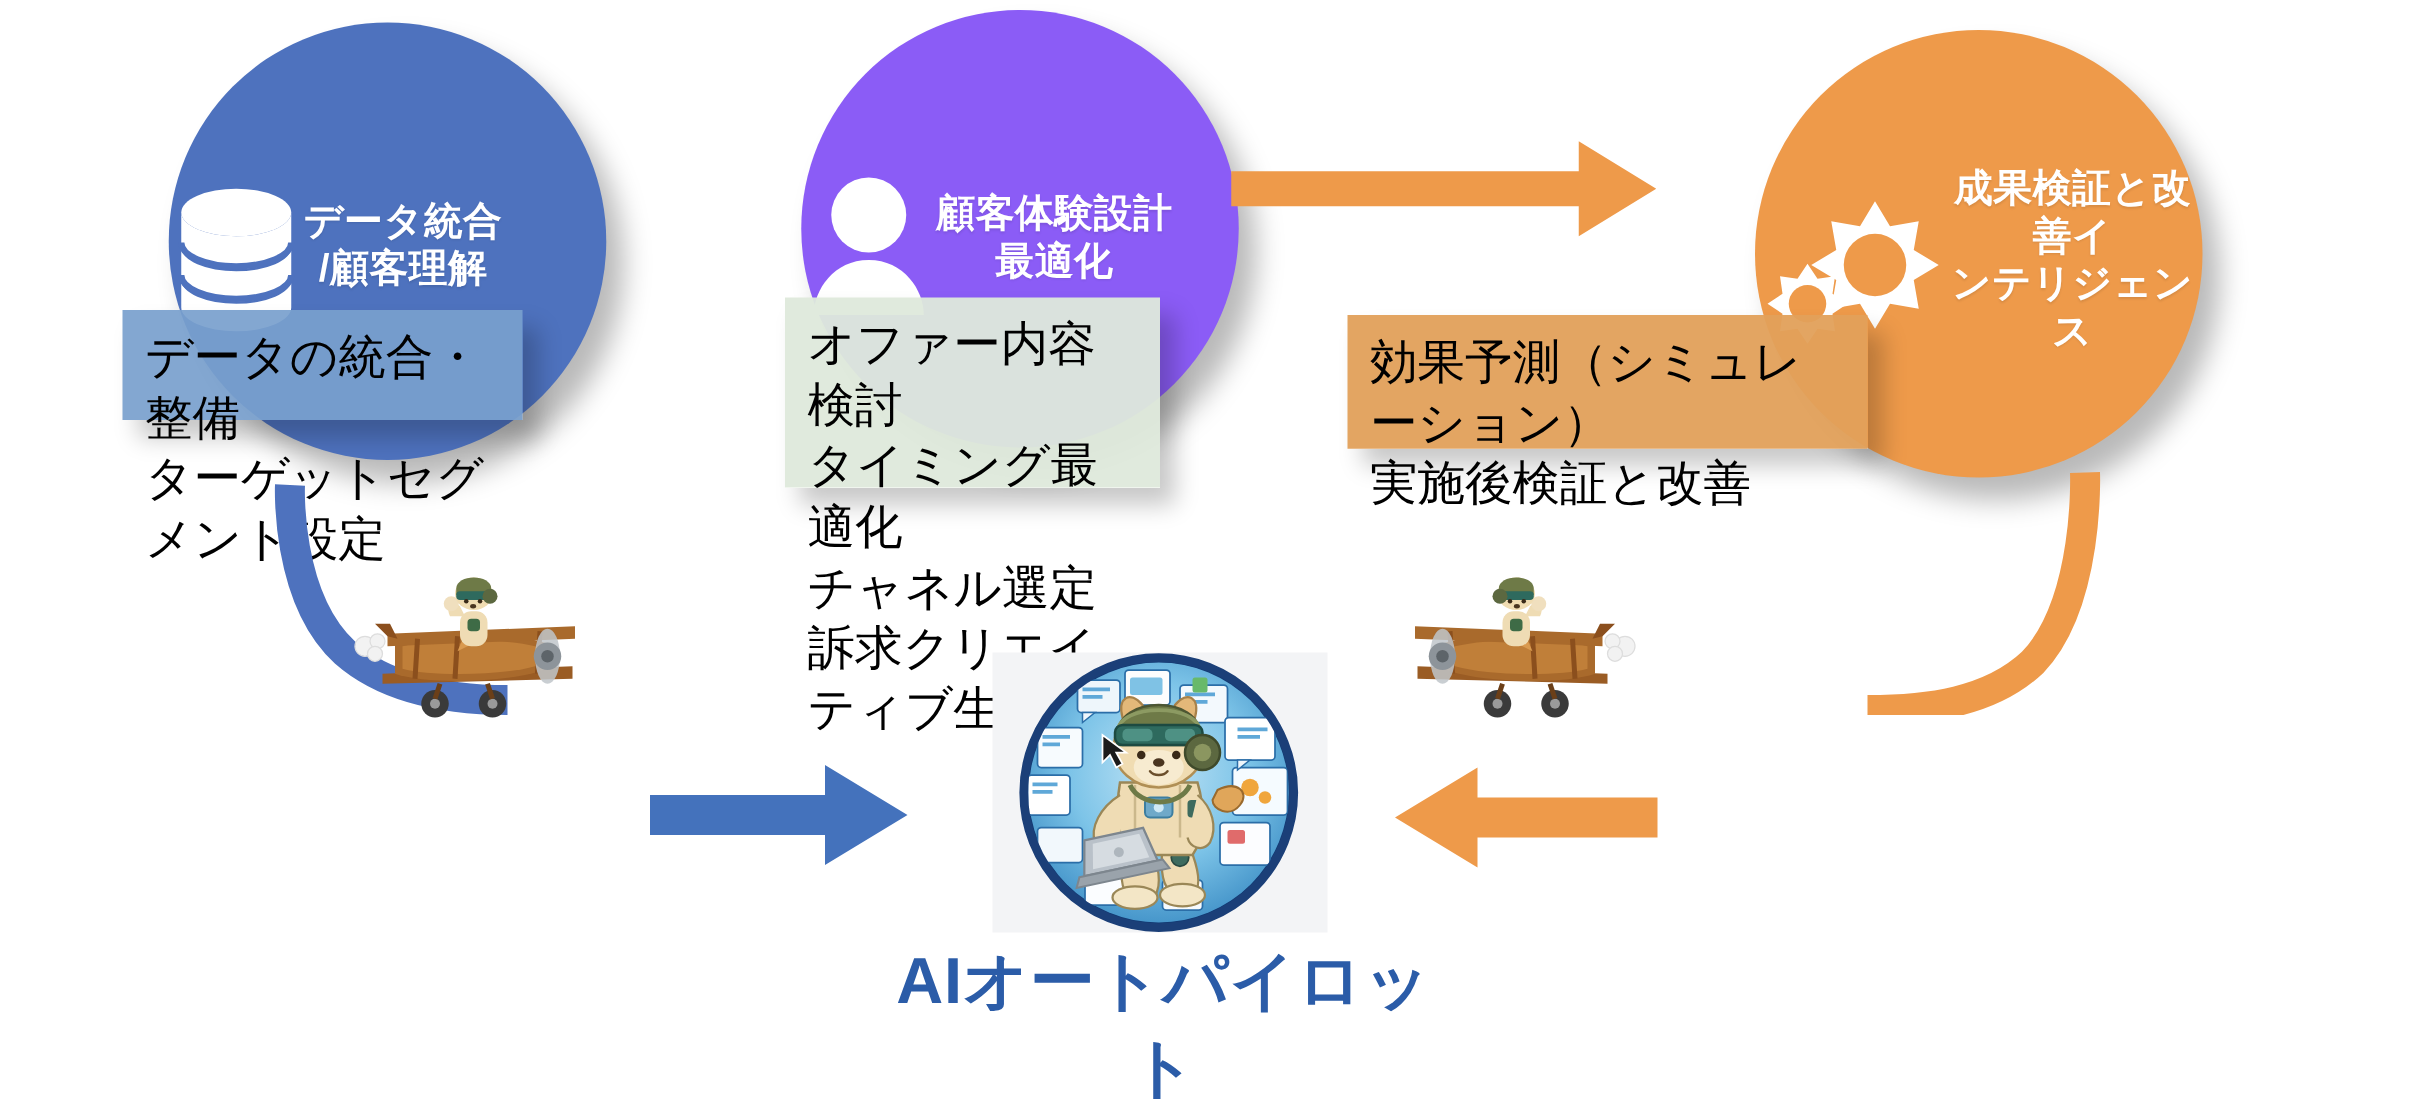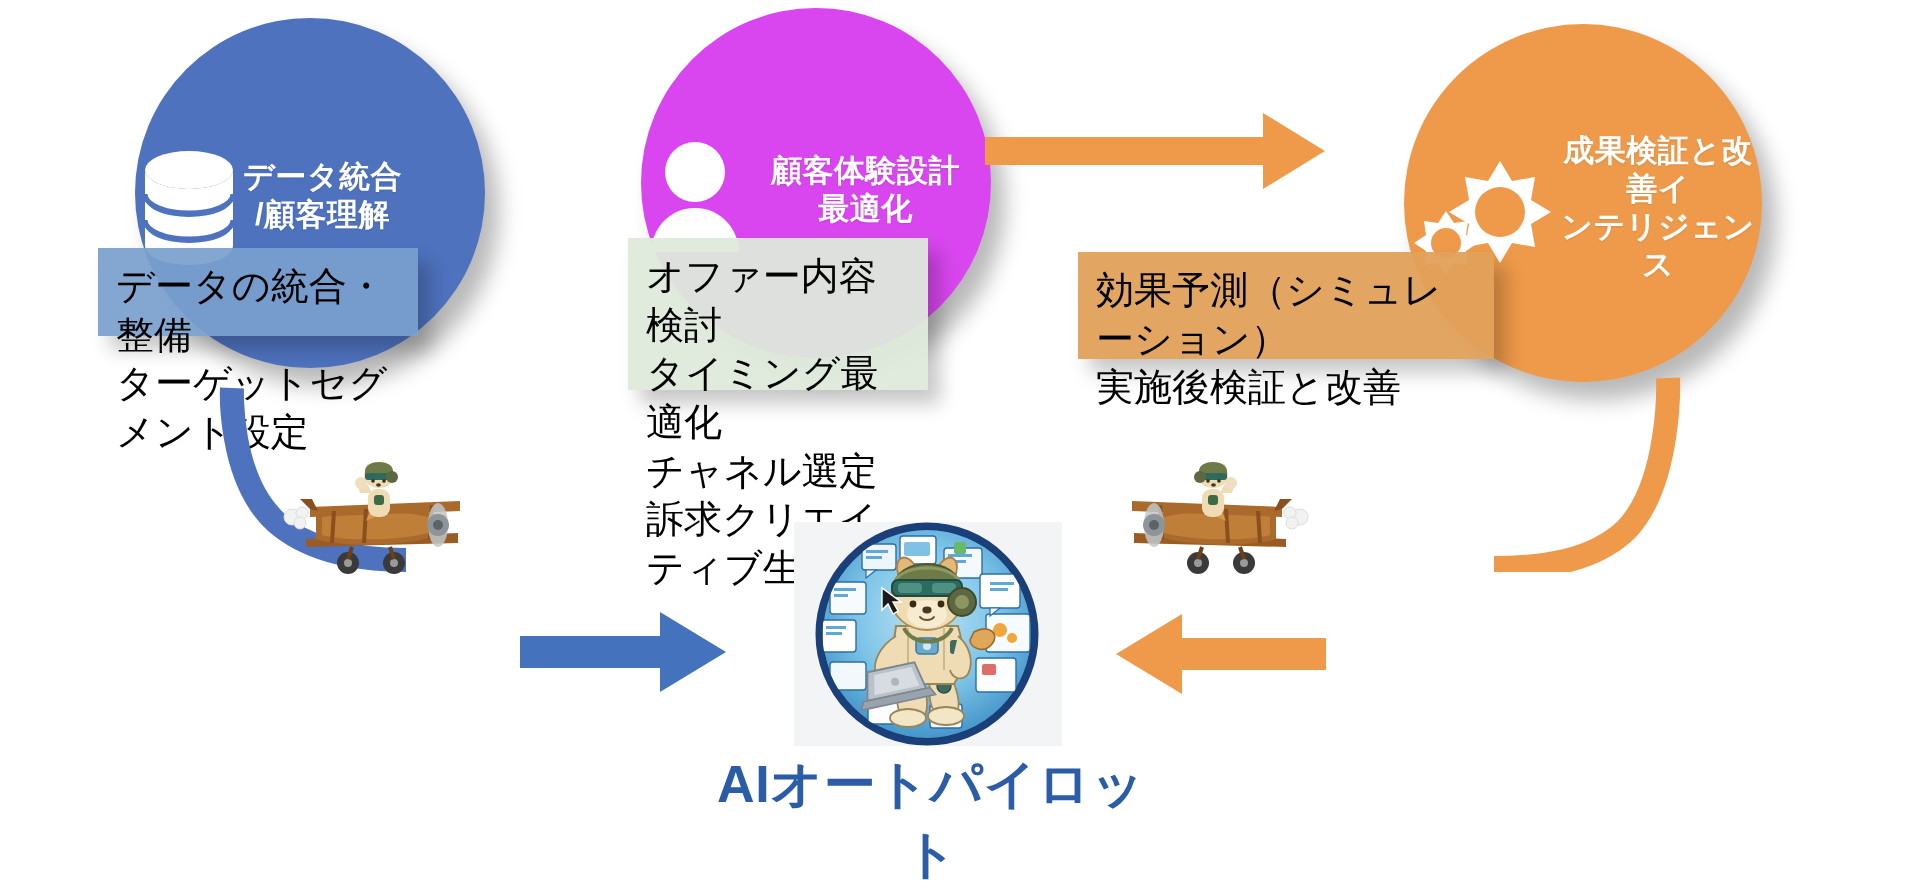--- a/index.html
+++ b/index.html
@@ -41,21 +41,21 @@
     font-weight: bold;
     font-size: 31px;
     line-height: 1.22;
     text-align: center;
     white-space: pre-line;
     letter-spacing: 0.5px;
     text-shadow: 0 1px 2px rgba(0,0,0,0.10);
   }
 
   #circle-data      { left: 135px;  top: 18px;  width: 350px; height: 350px; background: #4E72BE; }
-  #circle-cx        { left: 641px;  top: 8px;   width: 350px; height: 350px; background: #d946ef; gap: 22px; }
+  #circle-cx        { left: 641px;  top: 8px;   width: 350px; height: 350px; background: #8b5cf6; }
   #circle-outcome   { left: 1404px; top: 24px;   width: 358px; height: 358px; background: #EE9A4A; font-family: Liberation Serif, serif; }
 
   #circle-data .node-title    { margin-top: 6px; }
   #circle-cx .node-title      { margin-top: 14px; }
   #circle-outcome .node-title { margin-top: 10px; }
 
   
   .caption-box {
     position: absolute;
     box-sizing: border-box;

